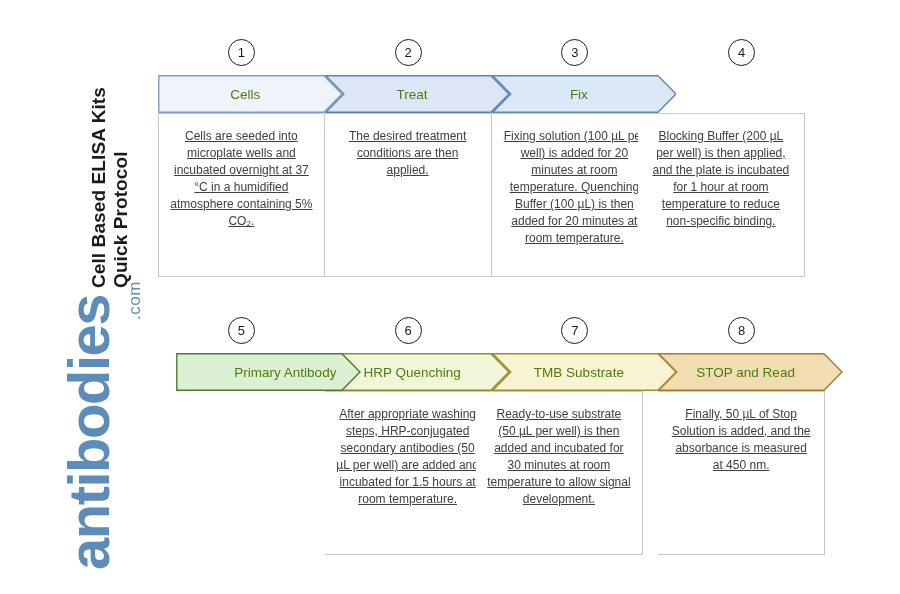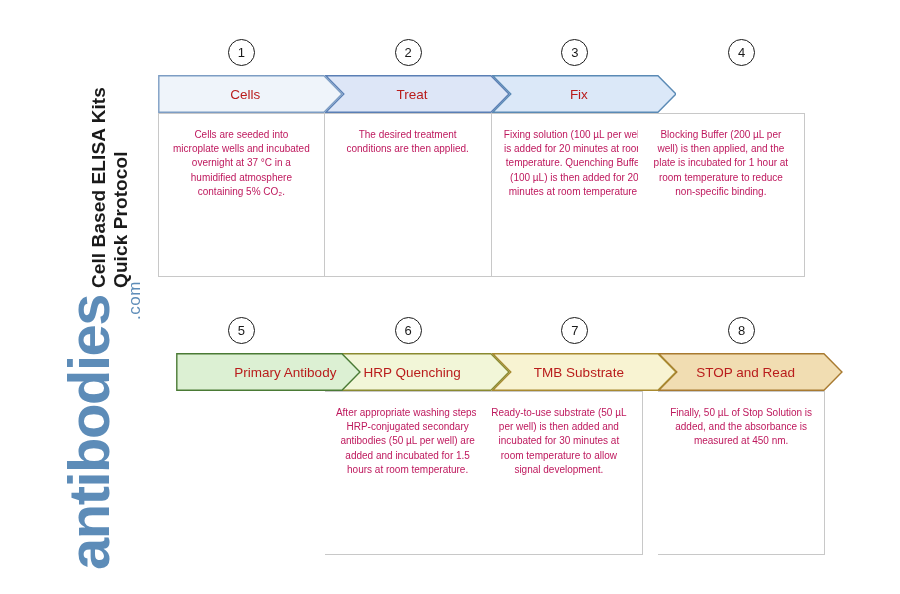--- a/index.html
+++ b/index.html
@@ -45,21 +45,21 @@
 
   .chevrons{position:relative;height:38px;width:682px;}
   .chev{
     position:absolute;top:0;height:38px;
     box-sizing:border-box;
     display:flex;align-items:center;justify-content:center;
   }
   .chev .chev-shape{position:absolute;left:0;top:0;width:100%;height:100%;}
   .chev .chev-label{
     position:relative;z-index:2;
-    font-size:13.5px;color:#b91c1c;text-align:center;
+    font-size:13.5px;color:#4d7c0f;text-align:center;
     width:100%;padding-right:10px;box-sizing:border-box;
   }
 
   
   .badge{
     position:absolute;width:27px;height:27px;border-radius:50%;
     border:1.6px solid #1a1a1a;background:#ffffff;
     display:flex;align-items:center;justify-content:center;
     font-size:13px;color:#1a1a1a;box-sizing:border-box;
   }
@@ -68,22 +68,22 @@
   .panels{position:relative;width:667px;height:164px;}
   .panel{
     position:absolute;top:0;height:164px;
     box-sizing:border-box;
     border:1px solid #c8c8c8;
     background:#ffffff;
     display:flex;align-items:flex-start;justify-content:center;
     padding:14px 11px 0 11px;
   }
   .panel-text{
-    font-size:10px;line-height:1.42;color:#be185d;
-    text-align:center;width:100%;
+    font-size:12px;line-height:1.42;color:#404040;
+    text-align:center;width:100%;text-decoration:underline;
   }
 </style>
 </head>
 <body>
 
 <div id="stage">
 
   <div class="vtitle" id="title-line1">Cell Based ELISA Kits</div>
   <div class="vtitle" id="title-line2">Quick Protocol</div>
 

